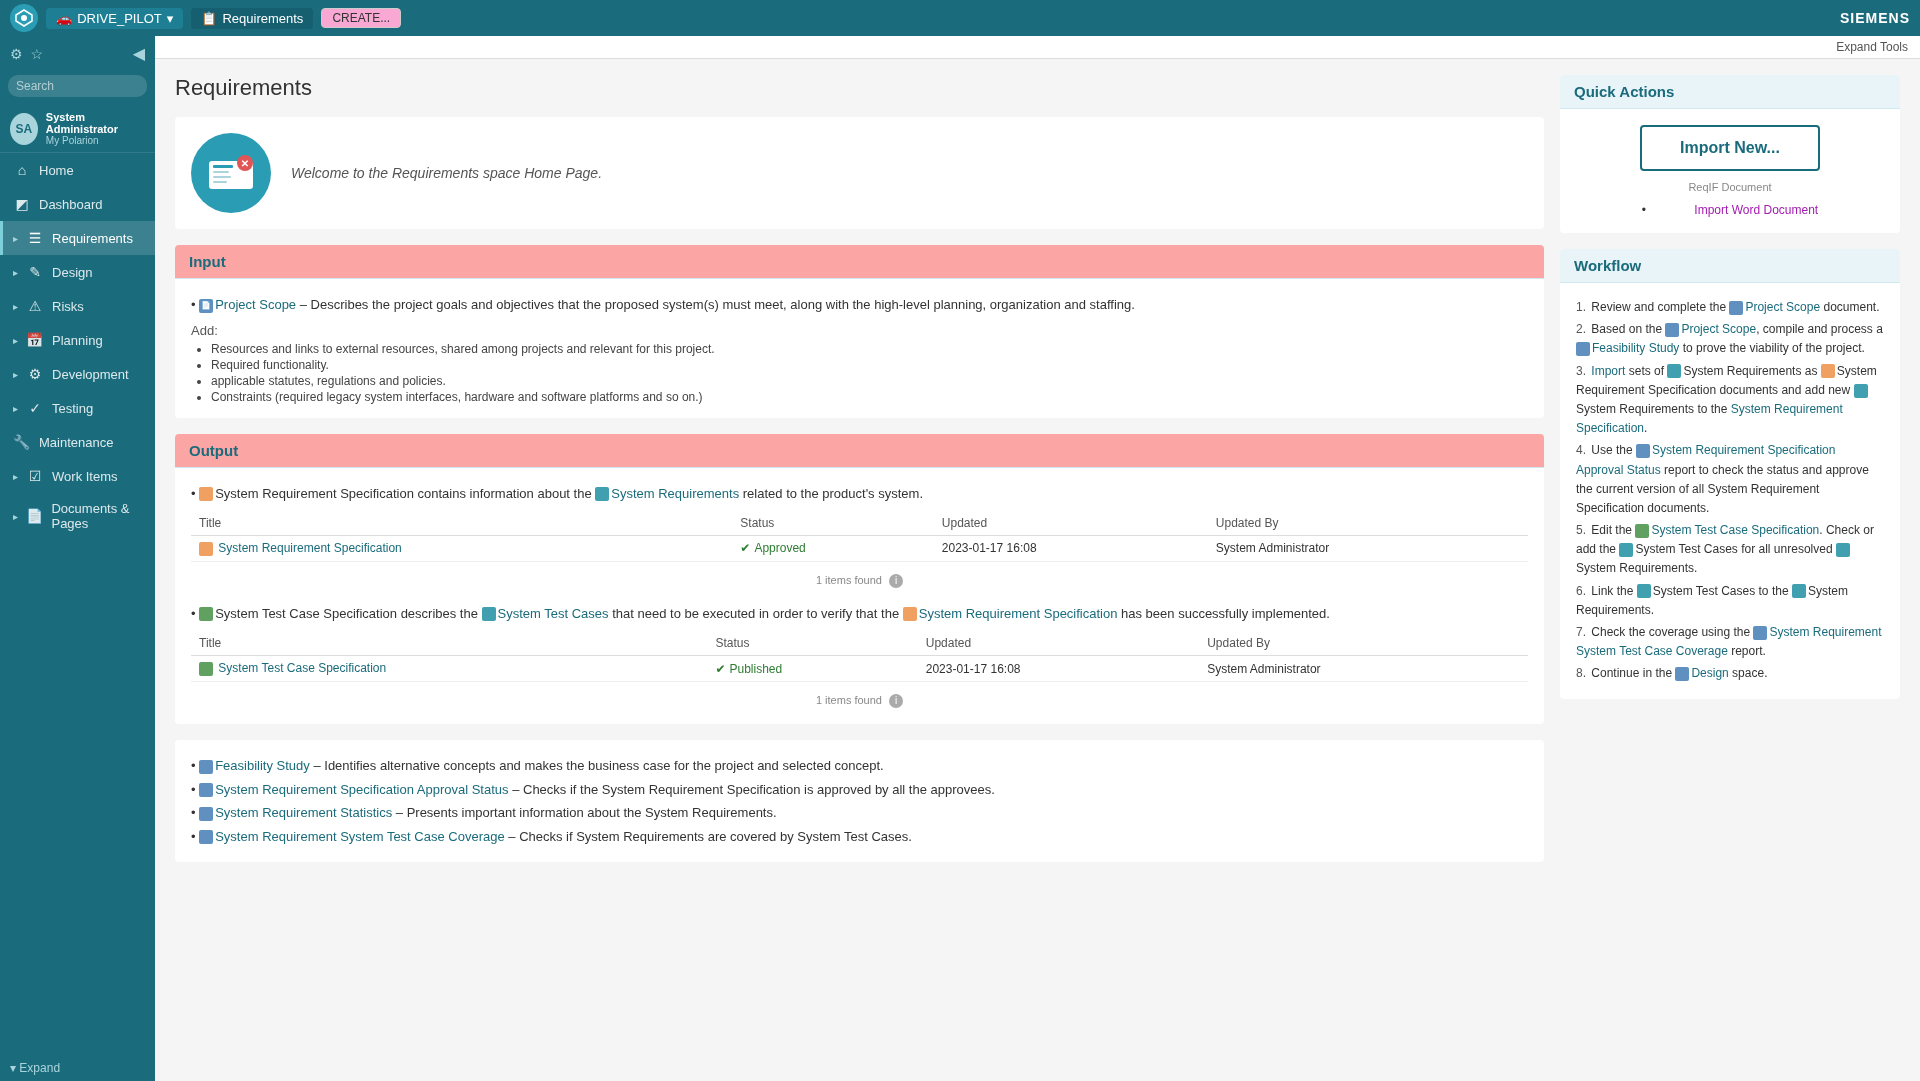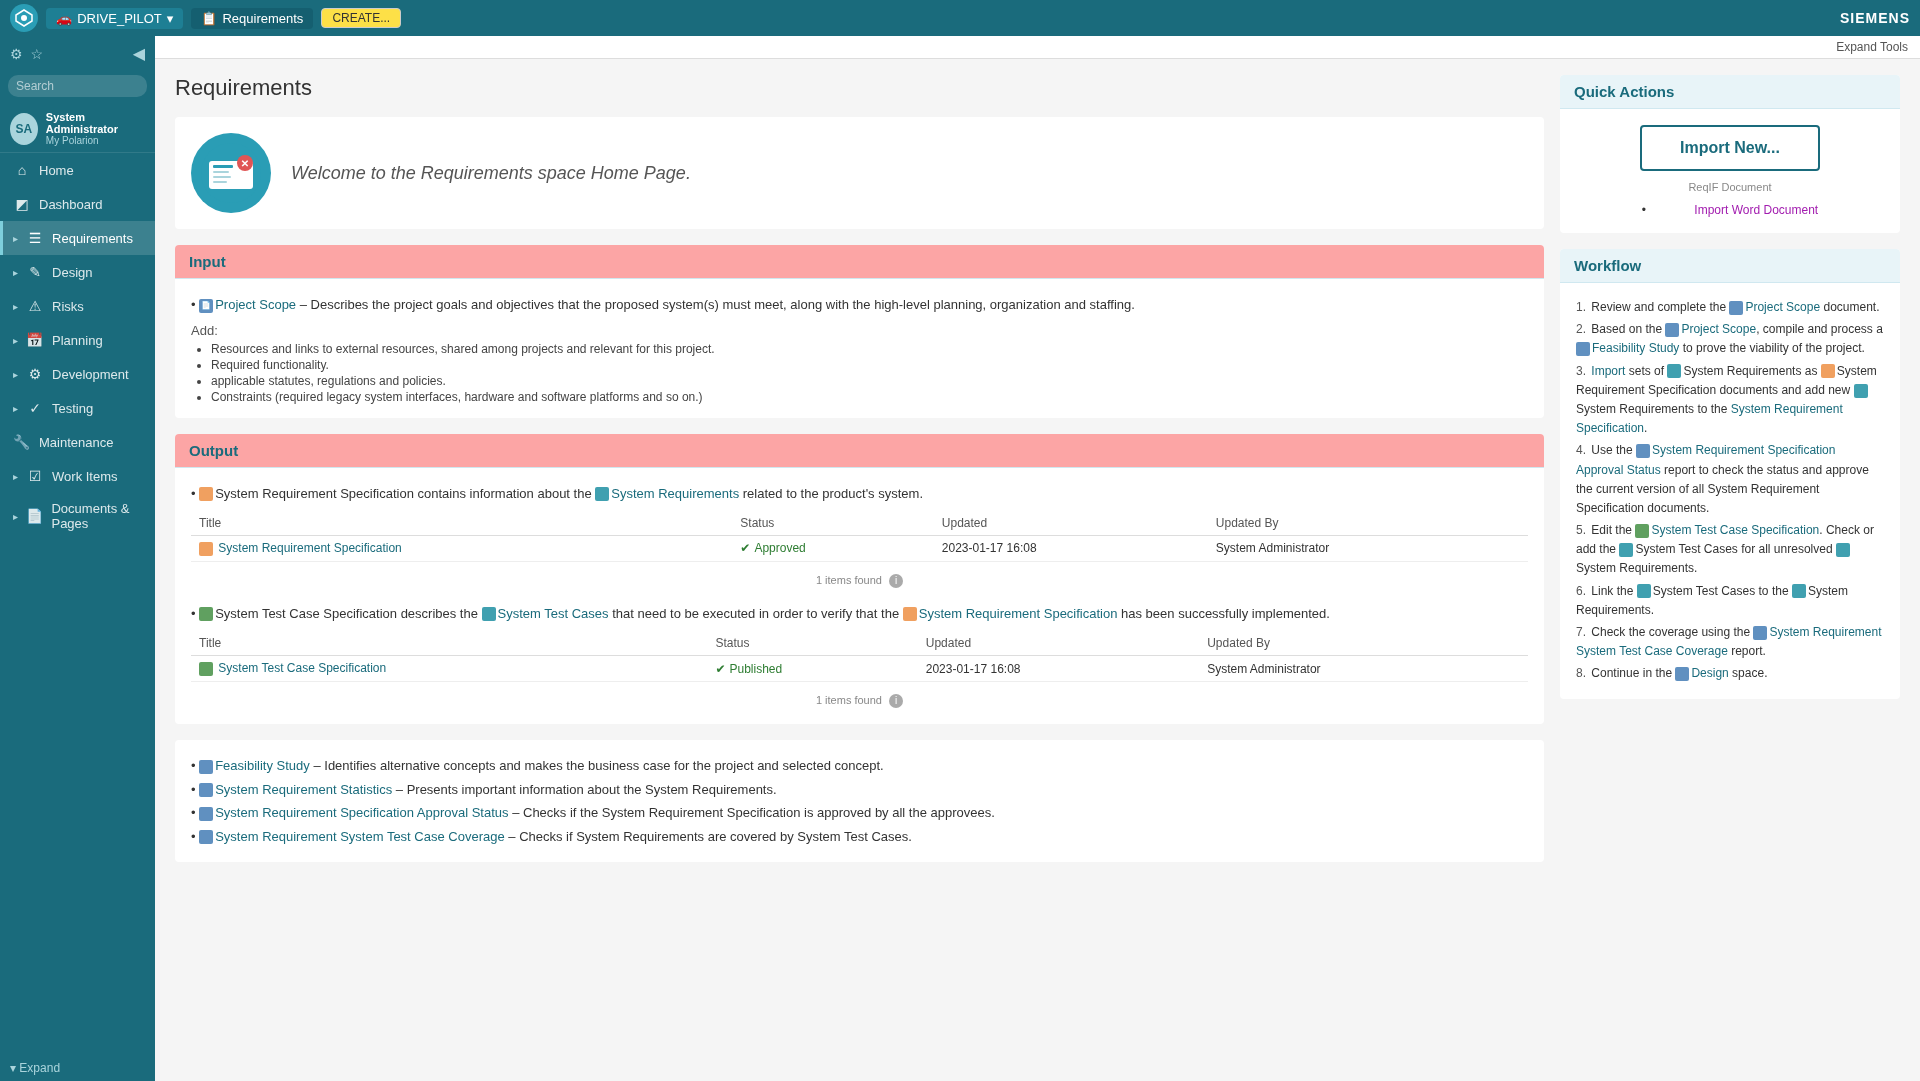--- a/index.html
+++ b/index.html
@@ -28,21 +28,21 @@
       border-radius: 4px;
       padding: 3px 10px;
       color: white;
       font-size: 13px;
       cursor: pointer;
     }
     .top-nav-item.active {
       background: #155f70;
     }
     .top-nav-create {
-      background: #fde047;
+      background: #f9a8d4;
       color: #333;
       border: 1px solid #ccc;
       border-radius: 4px;
       padding: 2px 10px;
       font-size: 12px;
       cursor: pointer;
     }
     .top-nav-spacer { flex: 1; }
     .top-nav-brand {
       color: white;
@@ -191,21 +191,21 @@
       margin-bottom: 16px;
     }
     .hero-icon {
       width: 80px; height: 80px;
       border-radius: 50%;
       background: #2a9db5;
       display: flex; align-items: center; justify-content: center;
       flex-shrink: 0;
       overflow: hidden;
     }
-    .hero-text { font-size: 18px; color: #555; font-style: italic; }
+    .hero-text { font-size: 14px; color: #555; font-style: italic; }
 
     .section-box {
       background: white;
       border-radius: 4px;
       margin-bottom: 16px;
       overflow: hidden;
     }
     .section-header {
       background: #fca5a5;
       padding: 8px 14px;
@@ -574,24 +574,24 @@
             </div>
           </div>
         </div>
 
         <div class="section-box">
           <div class="section-body">
             <div class="bullet-item">
               • <span class="doc-icon blue"></span><a class="link-text">Feasibility Study</a><span> – Identifies alternative concepts and makes the business case for the project and selected concept.</span>
             </div>
             <div class="bullet-item">
+              • <span class="doc-icon blue"></span><a class="link-text">System Requirement Specification Approval Status</a><span> – Checks if the System Requirement Specification is approved by all the approvees.</span>
+            </div>
+            <div class="bullet-item">
               • <span class="doc-icon blue"></span><a class="link-text">System Requirement Statistics</a><span> – Presents important information about the System Requirements.</span>
-            </div>
-            <div class="bullet-item">
-              • <span class="doc-icon blue"></span><a class="link-text">System Requirement Specification Approval Status</a><span> – Checks if the System Requirement Specification is approved by all the approvees.</span>
             </div>
             <div class="bullet-item">
               • <span class="doc-icon blue"></span><a class="link-text">System Requirement System Test Case Coverage</a><span> – Checks if System Requirements are covered by System Test Cases.</span>
             </div>
           </div>
         </div>
       </div>
 
       <div class="right-panel">
 

